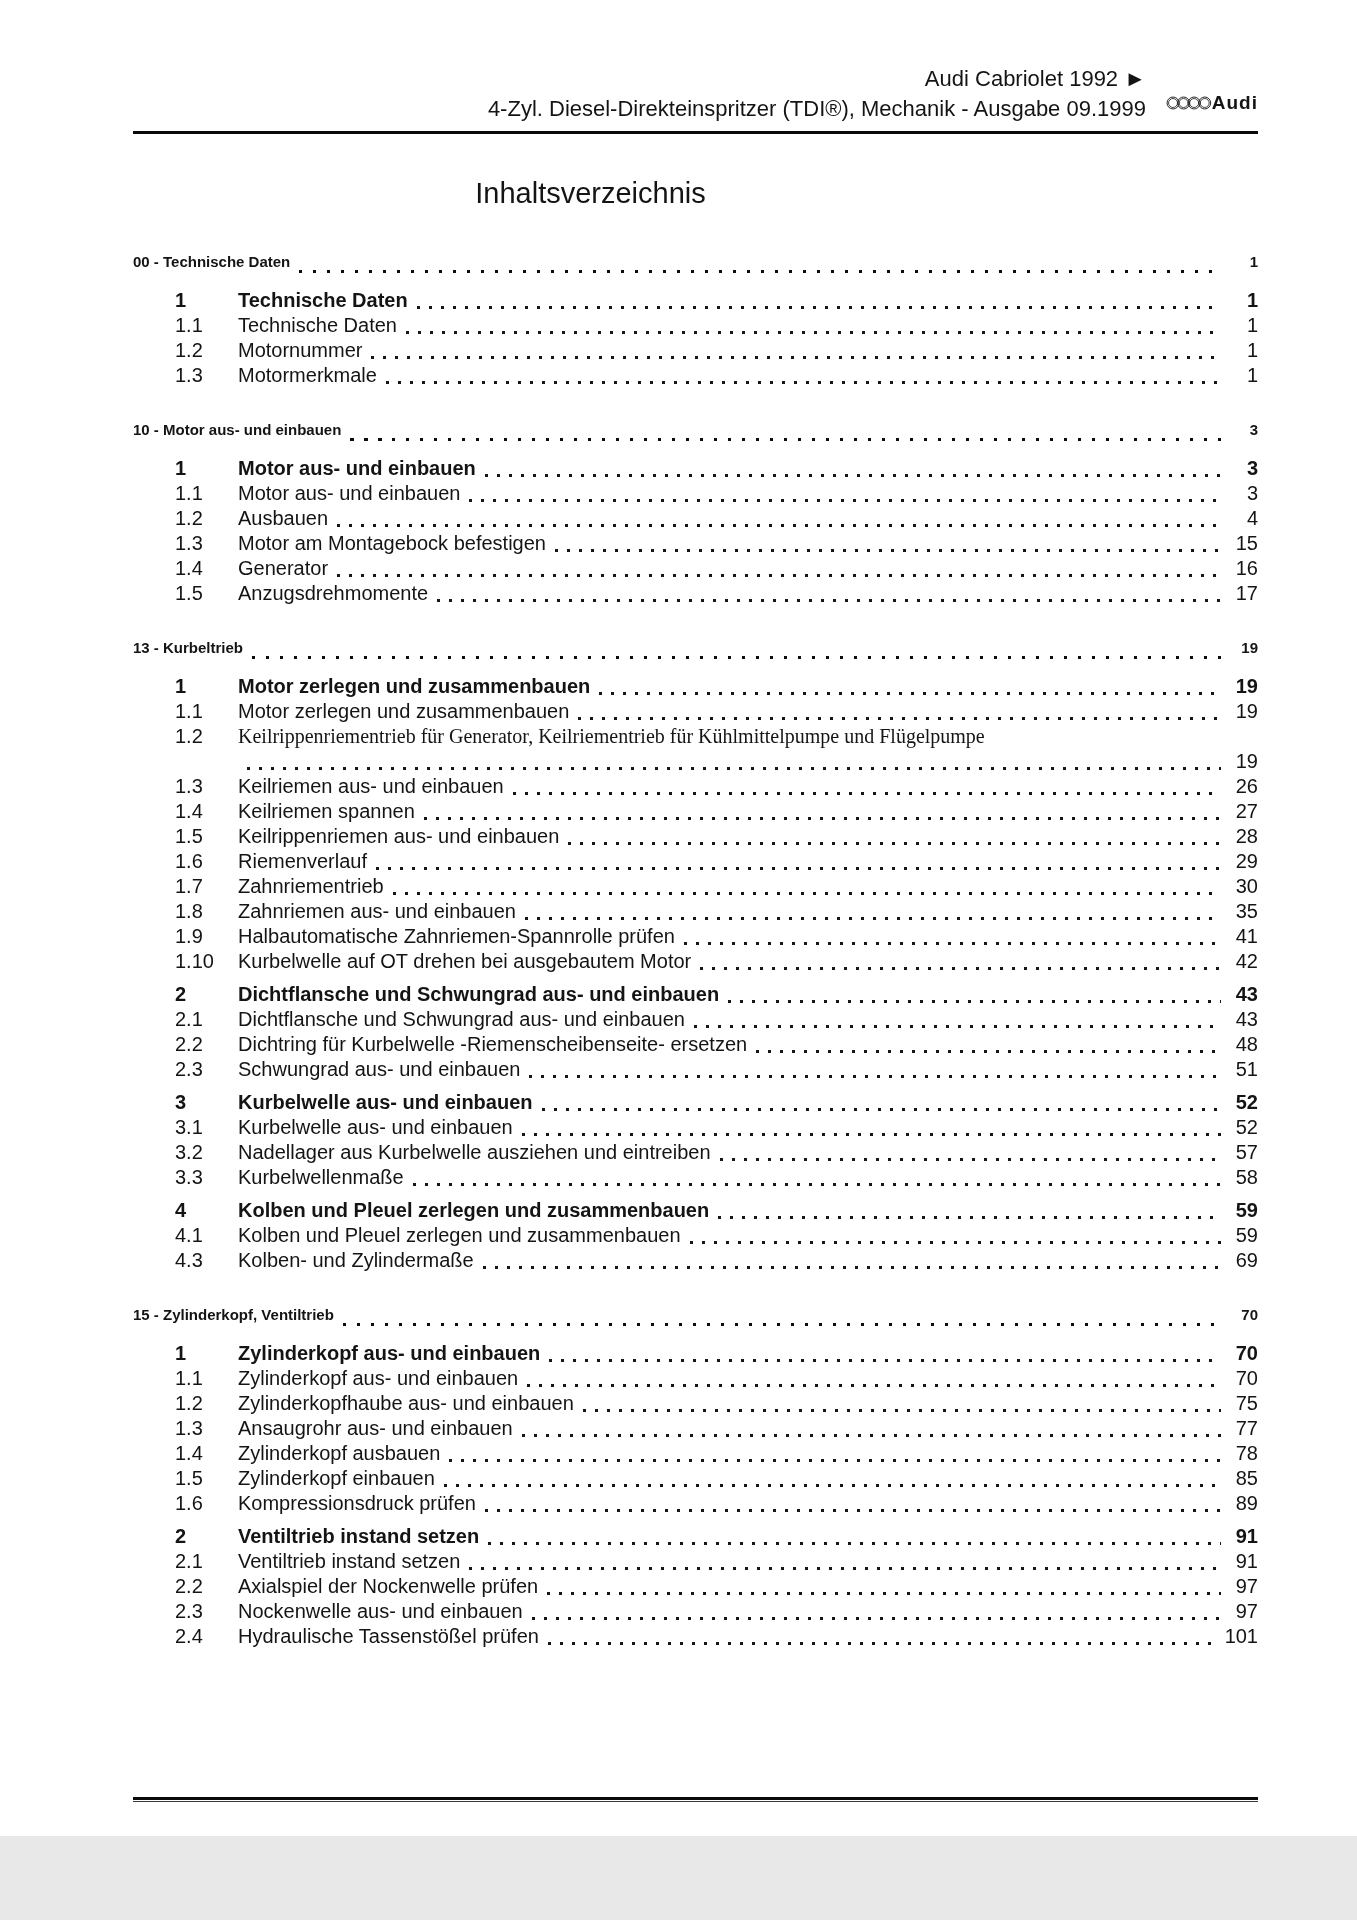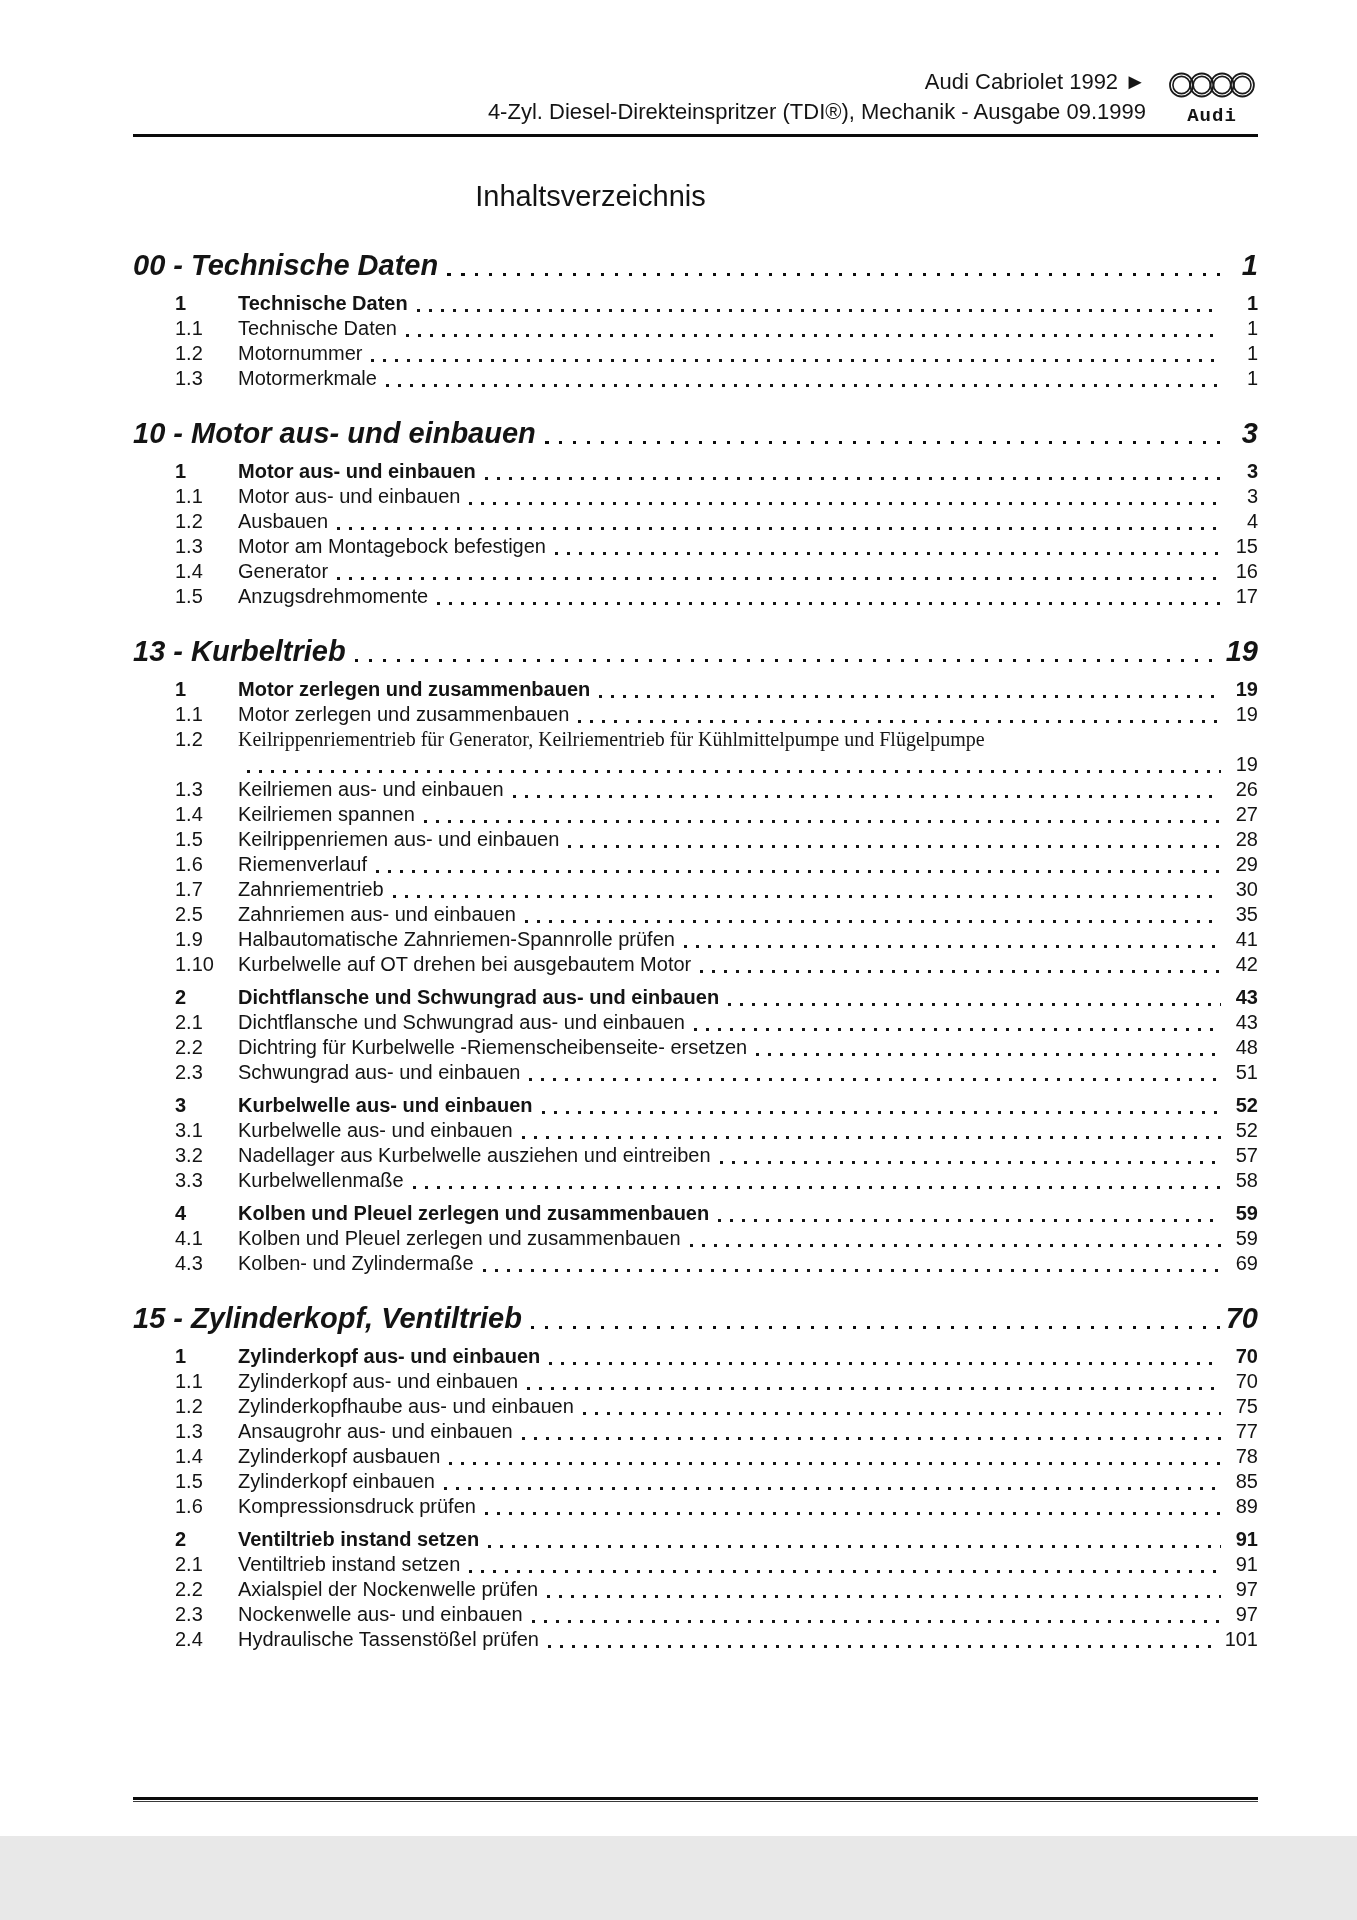--- a/index.html
+++ b/index.html
@@ -16,21 +16,21 @@
   .header {
     margin:0 99px 0 133px;
     padding-top:64px;
     display:flex;
     justify-content:flex-end;
     align-items:flex-end;
     gap:20px;
   }
   .header-text { text-align:right; }
   .h-line { font-size:22px; line-height:30px; white-space:nowrap; }
-  .logo { display:flex; flex-direction:column; align-items:center; width:92px;font-family:Liberation Mono, monospace; }
+  .logo { display:flex; flex-direction:row; align-items:center; width:92px; }
   .rings { display:block; }
   .wordmark {
     font-size:19px; font-weight:bold; letter-spacing:1px;
     margin-top:-1px; line-height:22px;
   }
   .header-rule {
     margin:7px 99px 0 133px;
     border-top:3px solid #0a0a0a;
   }
   
@@ -39,24 +39,23 @@
     padding-right:210px;
     text-align:center;
     font-size:29px;
     line-height:34px;
   }
   
   .toc { margin:36px 99px 0 133px; }
   .toc-section:first-child .sec-row { margin-top:18px; }
   .sec-row {
     display:flex; align-items:flex-end;
-    font-size:29px; font-weight:bold; line-height:32px;
+    font-size:15px; font-weight:bold; line-height:32px;
     margin-top:26px; margin-bottom:10px;
     white-space:nowrap;
-    font-style:italic;
   }
   .row {
     display:flex; align-items:baseline;
     font-size:20px; line-height:25px;
     padding-left:42px;
     white-space:nowrap;
   }
   .row.bold { font-weight:bold; }
   .row.group { margin-top:8px; }
   .num { width:63px; flex-shrink:0; }
@@ -250,21 +249,21 @@
           <span class="dots"></span>
           <span class="pg">29</span>
         </div>
         <div class="row">
           <span class="num">1.7</span>
           <span class="etitle">Zahnriementrieb</span>
           <span class="dots"></span>
           <span class="pg">30</span>
         </div>
         <div class="row">
-          <span class="num">2.5</span>
+          <span class="num">1.8</span>
           <span class="etitle">Zahnriemen aus- und einbauen</span>
           <span class="dots"></span>
           <span class="pg">35</span>
         </div>
         <div class="row">
           <span class="num">1.9</span>
           <span class="etitle">Halbautomatische Zahnriemen-Spannrolle prüfen</span>
           <span class="dots"></span>
           <span class="pg">41</span>
         </div>

